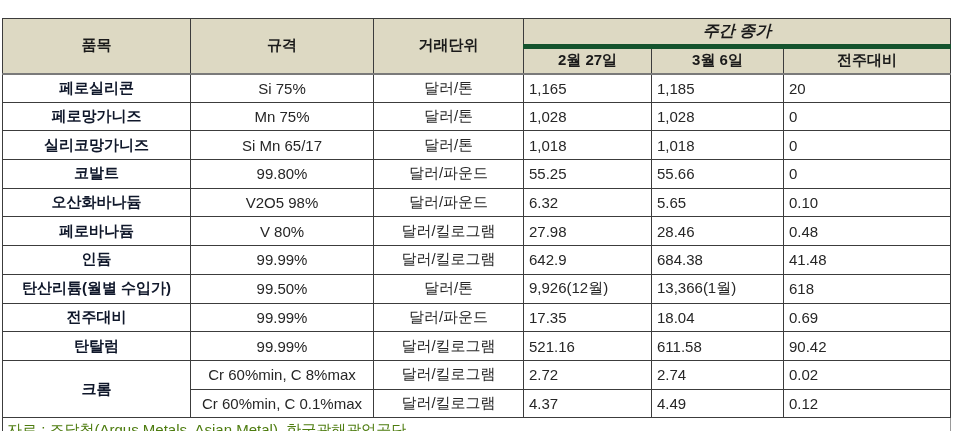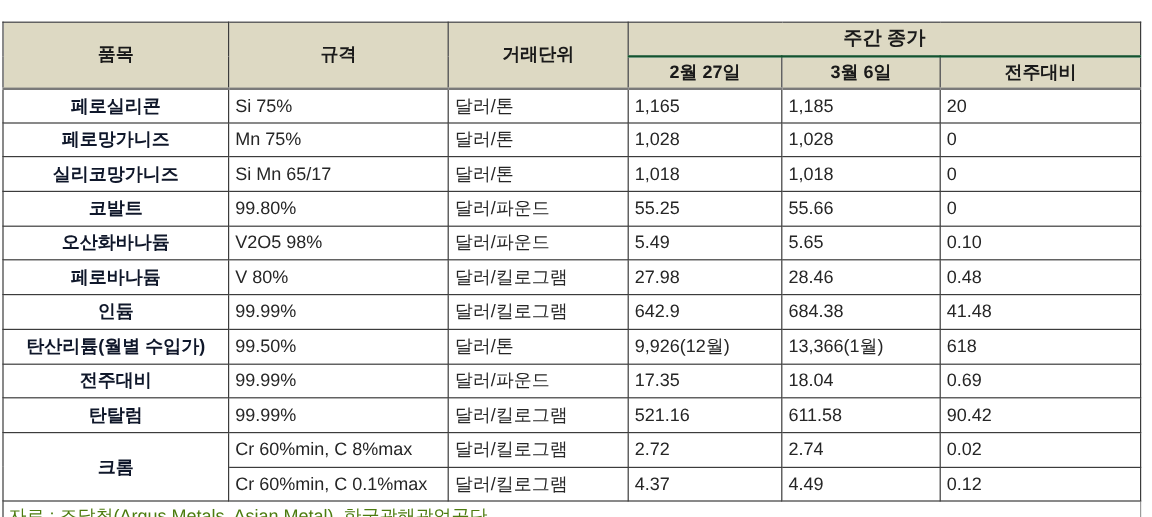--- a/index.html
+++ b/index.html
@@ -38,31 +38,31 @@
     color: #1a1a1a;
     font-weight: bold;
     text-align: center;
     vertical-align: middle;
   }
   .price-table thead tr.hr1 { height: 28px; }
   .price-table thead tr.hr2 { height: 27px; }
   .price-table thead th { border-bottom-color: #7a7a7a; }
   .price-table thead tr.hr2 th,
   .price-table thead th[rowspan] { border-bottom: 2px solid #7a7a7a; }
-  .price-table thead tr.hr1 th.weekly { border-bottom: 2px solid #14532d; }
+  .price-table thead tr.hr1 th.weekly { border-bottom: 5px solid #14532d; font-style: italic; }
   .price-table thead th.weekly { font-size: 16px; }
   
   .price-table tbody tr { height: 28.7px; }
   .c-item {
     font-weight: bold;
     color: #0f172a;
     text-align: center;
     vertical-align: middle;
   }
-  .c-spec, .c-unit { text-align: left; vertical-align: middle; }
+  .c-spec, .c-unit { text-align: center; vertical-align: middle; }
   .c-num  { text-align: left; vertical-align: middle; }
   
   .price-table tfoot td {
     height: 25px;
     text-align: left;
     font-weight: normal;
     color: #4d7c0f;
     border-top: 1px solid #3c3c3c;
     border-bottom: 1px solid #9a9a9a;
     border-left: 1px solid #3c3c3c;
@@ -128,21 +128,21 @@
         <td class="c-spec">99.80%</td>
         <td class="c-unit">달러/파운드</td>
         <td class="c-num">55.25</td>
         <td class="c-num">55.66</td>
         <td class="c-num">0</td>
       </tr>
       <tr>
         <td class="c-item">오산화바나듐</td>
         <td class="c-spec">V2O5 98%</td>
         <td class="c-unit">달러/파운드</td>
-        <td class="c-num">5.49</td>
+        <td class="c-num">6.32</td>
         <td class="c-num">5.65</td>
         <td class="c-num">0.10</td>
       </tr>
       <tr>
         <td class="c-item">페로바나듐</td>
         <td class="c-spec">V 80%</td>
         <td class="c-unit">달러/킬로그램</td>
         <td class="c-num">27.98</td>
         <td class="c-num">28.46</td>
         <td class="c-num">0.48</td>

